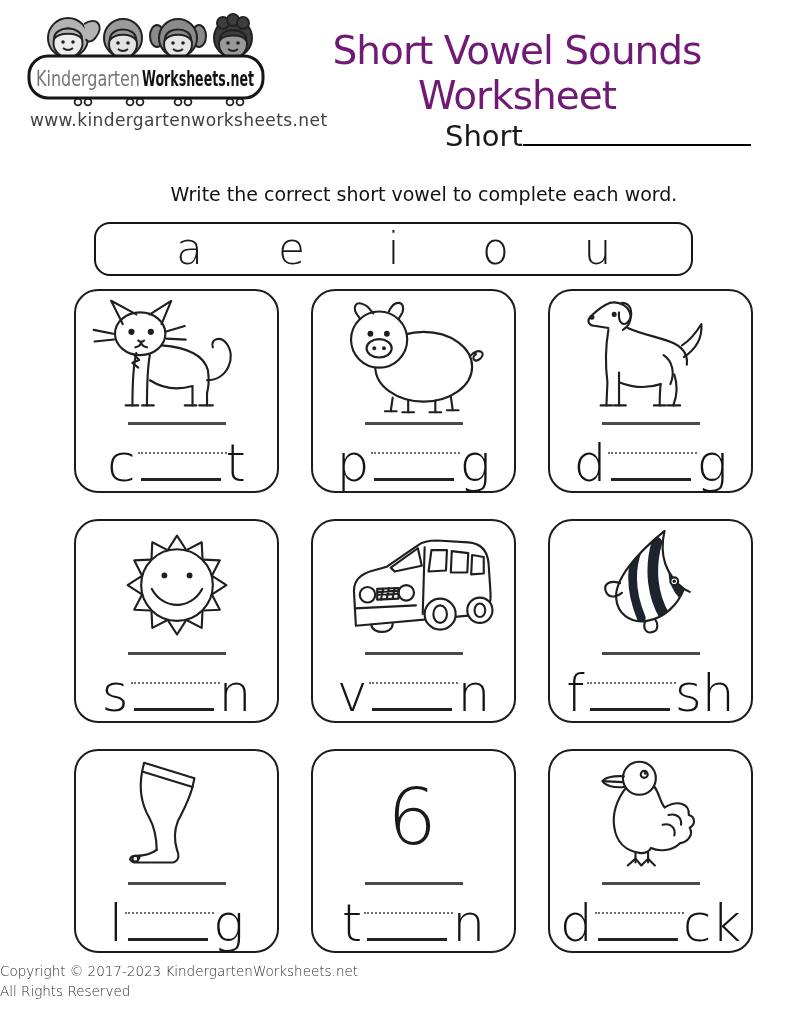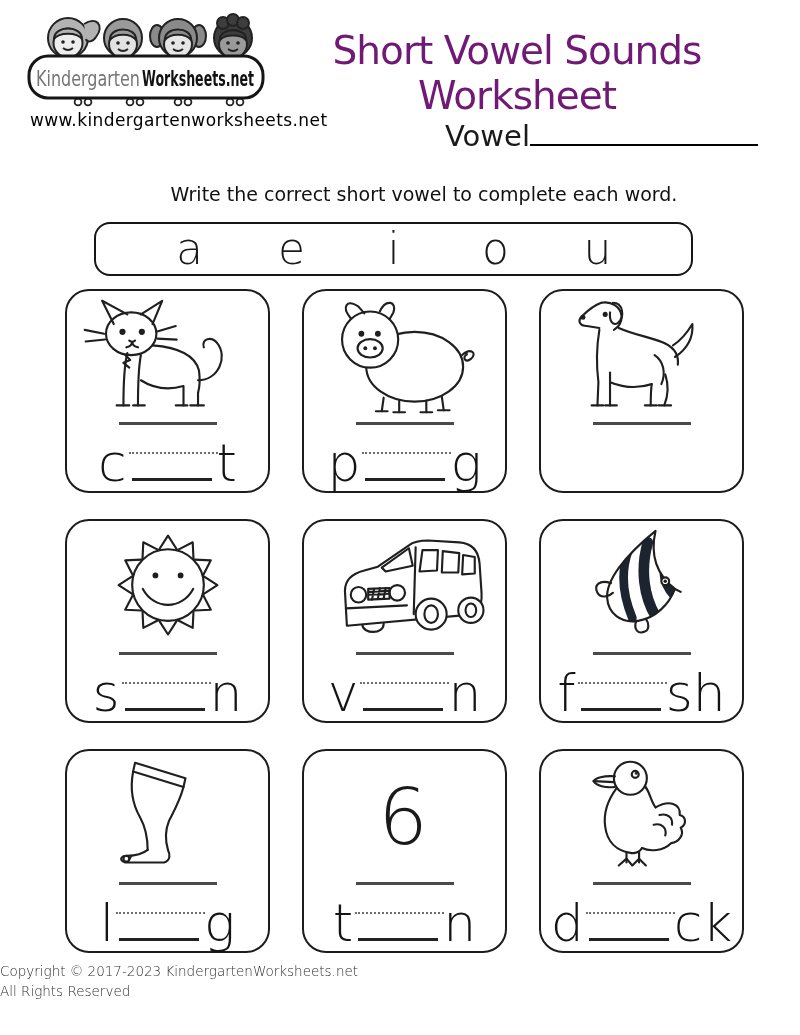--- a/index.html
+++ b/index.html
@@ -4,33 +4,33 @@
 <style>
   html,body{margin:0;padding:0;}
   body{
     width:800px;height:1035px;position:relative;background:#ffffff;
     font-family:"DejaVu Sans","Liberation Sans",sans-serif;color:#1a1a1a;overflow:hidden;
   }
   .abs{position:absolute;}
 
   
   .logo{left:26px;top:12px;width:240px;height:96px;}
-  .site-url{left:30px;top:110px;font-size:17px;color:#000000;letter-spacing:.4px;}
+  .site-url{left:30px;top:110px;font-size:17px;color:#404040;letter-spacing:.4px;}
   .page-title{left:264px;top:28px;width:506px;text-align:center;font-size:39px;letter-spacing:-1px;color:#701a75;}
   .name-row{left:445px;top:119px;font-size:29px;white-space:nowrap;}
   .name-line{display:inline-block;width:228px;border-bottom:2.5px solid #000;}
 
   
   .instruction{left:0;top:183px;width:800px;text-align:center;font-size:19px;color:#111;padding-left:24px;}
   .vowel-strip{left:94px;top:222px;width:599px;height:54px;border:2.5px solid #161616;border-radius:16px;
     display:flex;justify-content:center;align-items:center;box-sizing:border-box;}
   .vowel{width:102px;text-align:center;font-size:44px;font-weight:200;color:#1a1a1a;line-height:1;}
 
   
-  .grid{left:65px;top:289px;width:679px;display:grid;
+  .grid{left:74px;top:289px;width:679px;display:grid;
     grid-template-columns:repeat(3,205px);column-gap:32px;row-gap:26px;}
   .card{width:205px;height:204px;border:2.6px solid #1c1c1c;border-radius:24px;box-sizing:border-box;position:relative;background:#fff;}
   .card .img{position:absolute;top:4px;left:0;right:0;height:124px;display:flex;justify-content:center;align-items:center;}
   .ground{position:absolute;top:131px;left:50%;transform:translateX(-50%);width:98px;height:3px;background:#4a4a4a;}
   .word{position:absolute;left:0;right:0;top:146px;text-align:center;font-size:52px;font-weight:200;line-height:52px;color:#141414;white-space:nowrap;}
   .blank{display:inline-block;width:80px;height:26px;border-bottom:3px solid #222;position:relative;margin:0 5px;}
   .blank .dots{position:absolute;top:0;left:-3px;right:-6px;height:0;border-top:2px dotted #6e6e6e;}
   .ten-num{font-size:78px;font-weight:200;letter-spacing:3px;color:#1a1a1a;line-height:1;}
 
   
@@ -102,21 +102,21 @@
     <text x="10" y="74" font-size="21" fill="#757575" textLength="104" lengthAdjust="spacingAndGlyphs">Kindergarten</text>
     <text x="116" y="74" font-size="21" font-weight="bold" fill="#111" textLength="112" lengthAdjust="spacingAndGlyphs">Worksheets.net</text>
   </svg>
 </div>
 
 <div class="abs site-url">www.kindergartenworksheets.net</div>
 
 <div class="abs page-title">Short Vowel Sounds Worksheet</div>
 
 <div class="abs name-row">
-  <span>Vowel</span><span class="name-line"></span>
+  <span>Short</span><span class="name-line"></span>
 </div>
 
 <div class="abs instruction">Write the correct short vowel to complete each word.</div>
 
 <div class="abs vowel-strip">
   <span class="vowel">a</span>
   <span class="vowel">e</span>
   <span class="vowel">i</span>
   <span class="vowel">o</span>
   <span class="vowel">u</span>
@@ -187,20 +187,23 @@
         <path d="M46,36 C43,54 43,74 45,90 L44,114"></path>
         <path d="M57,80 L57,114"></path>
         <path d="M38,114 L50,114 M52,114 L64,114"></path>
         <path d="M57,90 C72,96 88,96 100,92"></path>
         <path d="M103,62 C112,68 115,80 110,92"></path>
         <path d="M100,92 C99,100 99,107 99,114 M114,82 C118,94 117,104 113,114"></path>
         <path d="M93,114 L105,114 M107,114 L120,114"></path>
       </svg>
     </div>
     <div class="ground"></div>
+    <div class="word">
+      <span>d</span><span class="blank"><span class="dots"></span></span><span>g</span>
+    </div>
   </div>
 
   <div class="card">
     <div class="img">
       <svg class="art" viewBox="0 0 180 128" width="180" height="124">
         <g transform="translate(90,62)">
           <path d="M-9,-37 L0,-51 L9,-37"></path>
           <path d="M-9,-37 L0,-51 L9,-37" transform="rotate(30)"></path>
           <path d="M-9,-37 L0,-51 L9,-37" transform="rotate(60)"></path>
           <path d="M-9,-37 L0,-51 L9,-37" transform="rotate(90)"></path>

